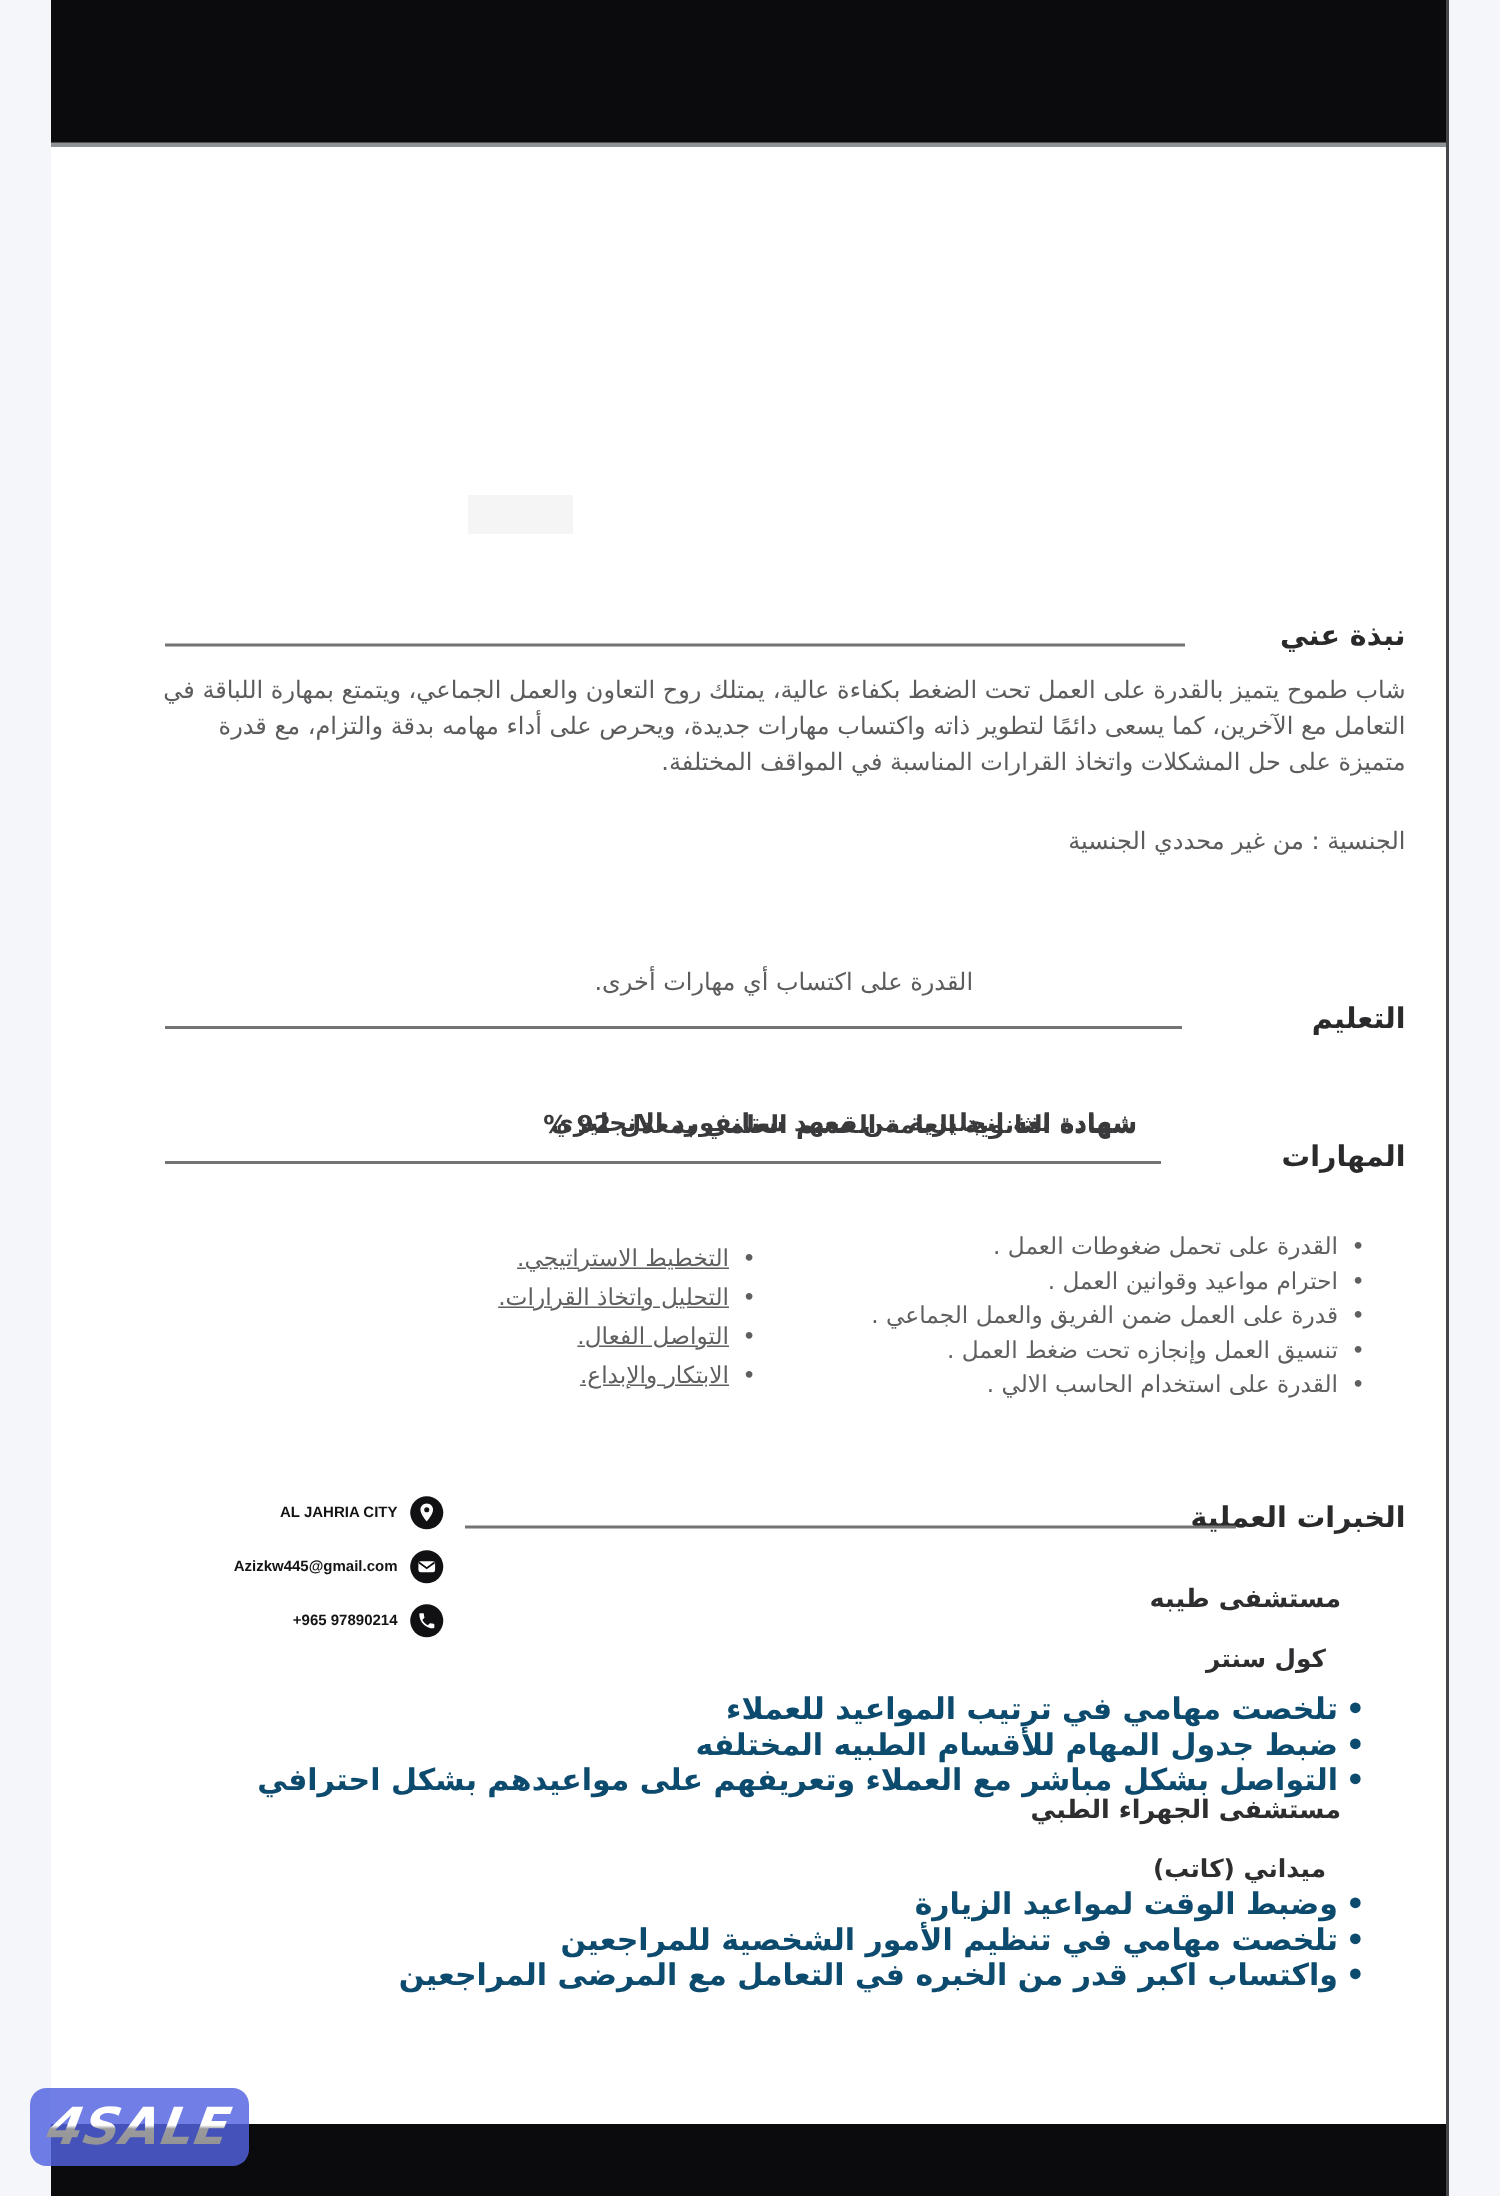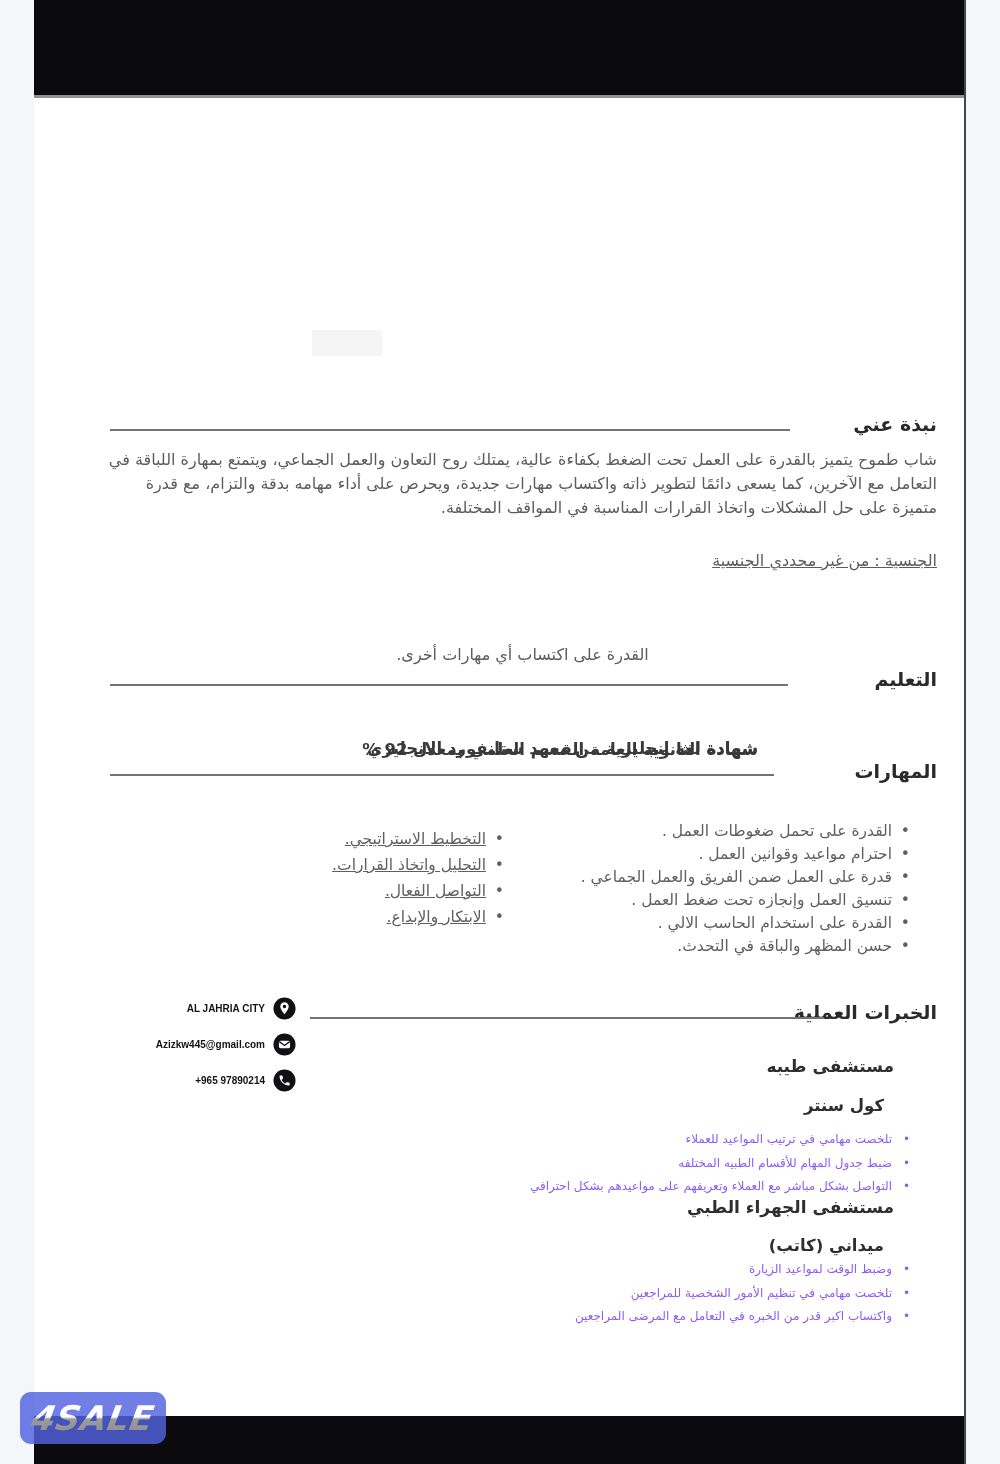--- a/index.html
+++ b/index.html
@@ -54,21 +54,21 @@
   ul.blist li{
     position:relative;padding-right:20px;text-align:right;white-space:nowrap;
   }
   ul.blist li::before{
     content:"\2022";position:absolute;right:2px;top:0;
   }
   .skills-primary{right:52px;top:820px;font-size:15.5px;color:#5f5f61;}
   .skills-primary li{line-height:23px;}
   .skills-secondary{right:458px;top:826px;font-size:15.5px;color:#5f5f61;}
   .skills-secondary li{line-height:26px;text-decoration:underline;}
-  .job-bullets{font-size:12px;font-weight:normal;color:#8b5cf6;}
+  .job-bullets{font-size:20px;font-weight:bold;color:#0c4a6e;}
   .job-bullets li{line-height:23.5px;}
   .job1-bullets{right:52px;top:1128px;}
   .job2-bullets{right:52px;top:1258px;}
   .employer{
     position:absolute;direction:rtl;font-weight:bold;font-size:17px;
     color:#2e2e30;white-space:nowrap;
   }
   .role{
     position:absolute;direction:rtl;font-weight:bold;font-size:16.5px;
     color:#2e2e30;white-space:nowrap;
@@ -103,38 +103,37 @@
 <div class="page">
 
   <div class="topbar"></div>
 
   <div class="artifact"></div>
 
 
   <div class="sec-title" style="top:413px;">نبذة عني</div>
   <div class="rule" style="left:76px;width:680px;top:429px;"></div>
   <p class="body-text" style="top:448px;margin:0;">شاب طموح يتميز بالقدرة على العمل تحت الضغط بكفاءة عالية، يمتلك روح التعاون والعمل الجماعي، ويتمتع بمهارة اللباقة في التعامل مع الآخرين، كما يسعى دائمًا لتطوير ذاته واكتساب مهارات جديدة، ويحرص على أداء مهامه بدقة والتزام، مع قدرة متميزة على حل المشكلات واتخاذ القرارات المناسبة في المواقف المختلفة.</p>
-  <p class="body-text" style="top:549px;margin:0;text-decoration:underline;">الجنسية : من غير محددي الجنسية</p>
+  <p class="body-text" style="top:549px;margin:0;">الجنسية : من غير محددي الجنسية</p>
   <p class="body-text" style="top:643px;margin:0;text-align:center;">القدرة على اكتساب أي مهارات أخرى.</p>
 
   <div class="sec-title" style="top:668px;">التعليم</div>
   <div class="rule" style="left:76px;width:678px;top:684px;"></div>
   <div class="edu-item" style="top:740px;">شهادة الثانوية العامة القسم العلمي بمعدل 92 %</div>
   <div class="edu-item" style="top:739px;">شهادة لغة انجليزية من معهد ستانفورد الانجليزي</div>
 
   <div class="sec-title" style="top:760px;">المهارات</div>
   <div class="rule" style="left:76px;width:664px;top:774px;"></div>
 
   <ul class="blist skills-primary">
     <li>القدرة على تحمل ضغوطات العمل .</li>
     <li>احترام مواعيد وقوانين العمل .</li>
     <li>قدرة على العمل ضمن الفريق والعمل الجماعي .</li>
     <li>تنسيق العمل وإنجازه تحت ضغط العمل .</li>
     <li>القدرة على استخدام الحاسب الالي .</li>
-    <li>حسن المظهر والباقة في التحدث.</li>
   </ul>
 
   <ul class="blist skills-secondary">
     <li>التخطيط الاستراتيجي.</li>
     <li>التحليل واتخاذ القرارات.</li>
     <li>التواصل الفعال.</li>
     <li>الابتكار والإبداع.</li>
   </ul>
 
   <div class="contact">

